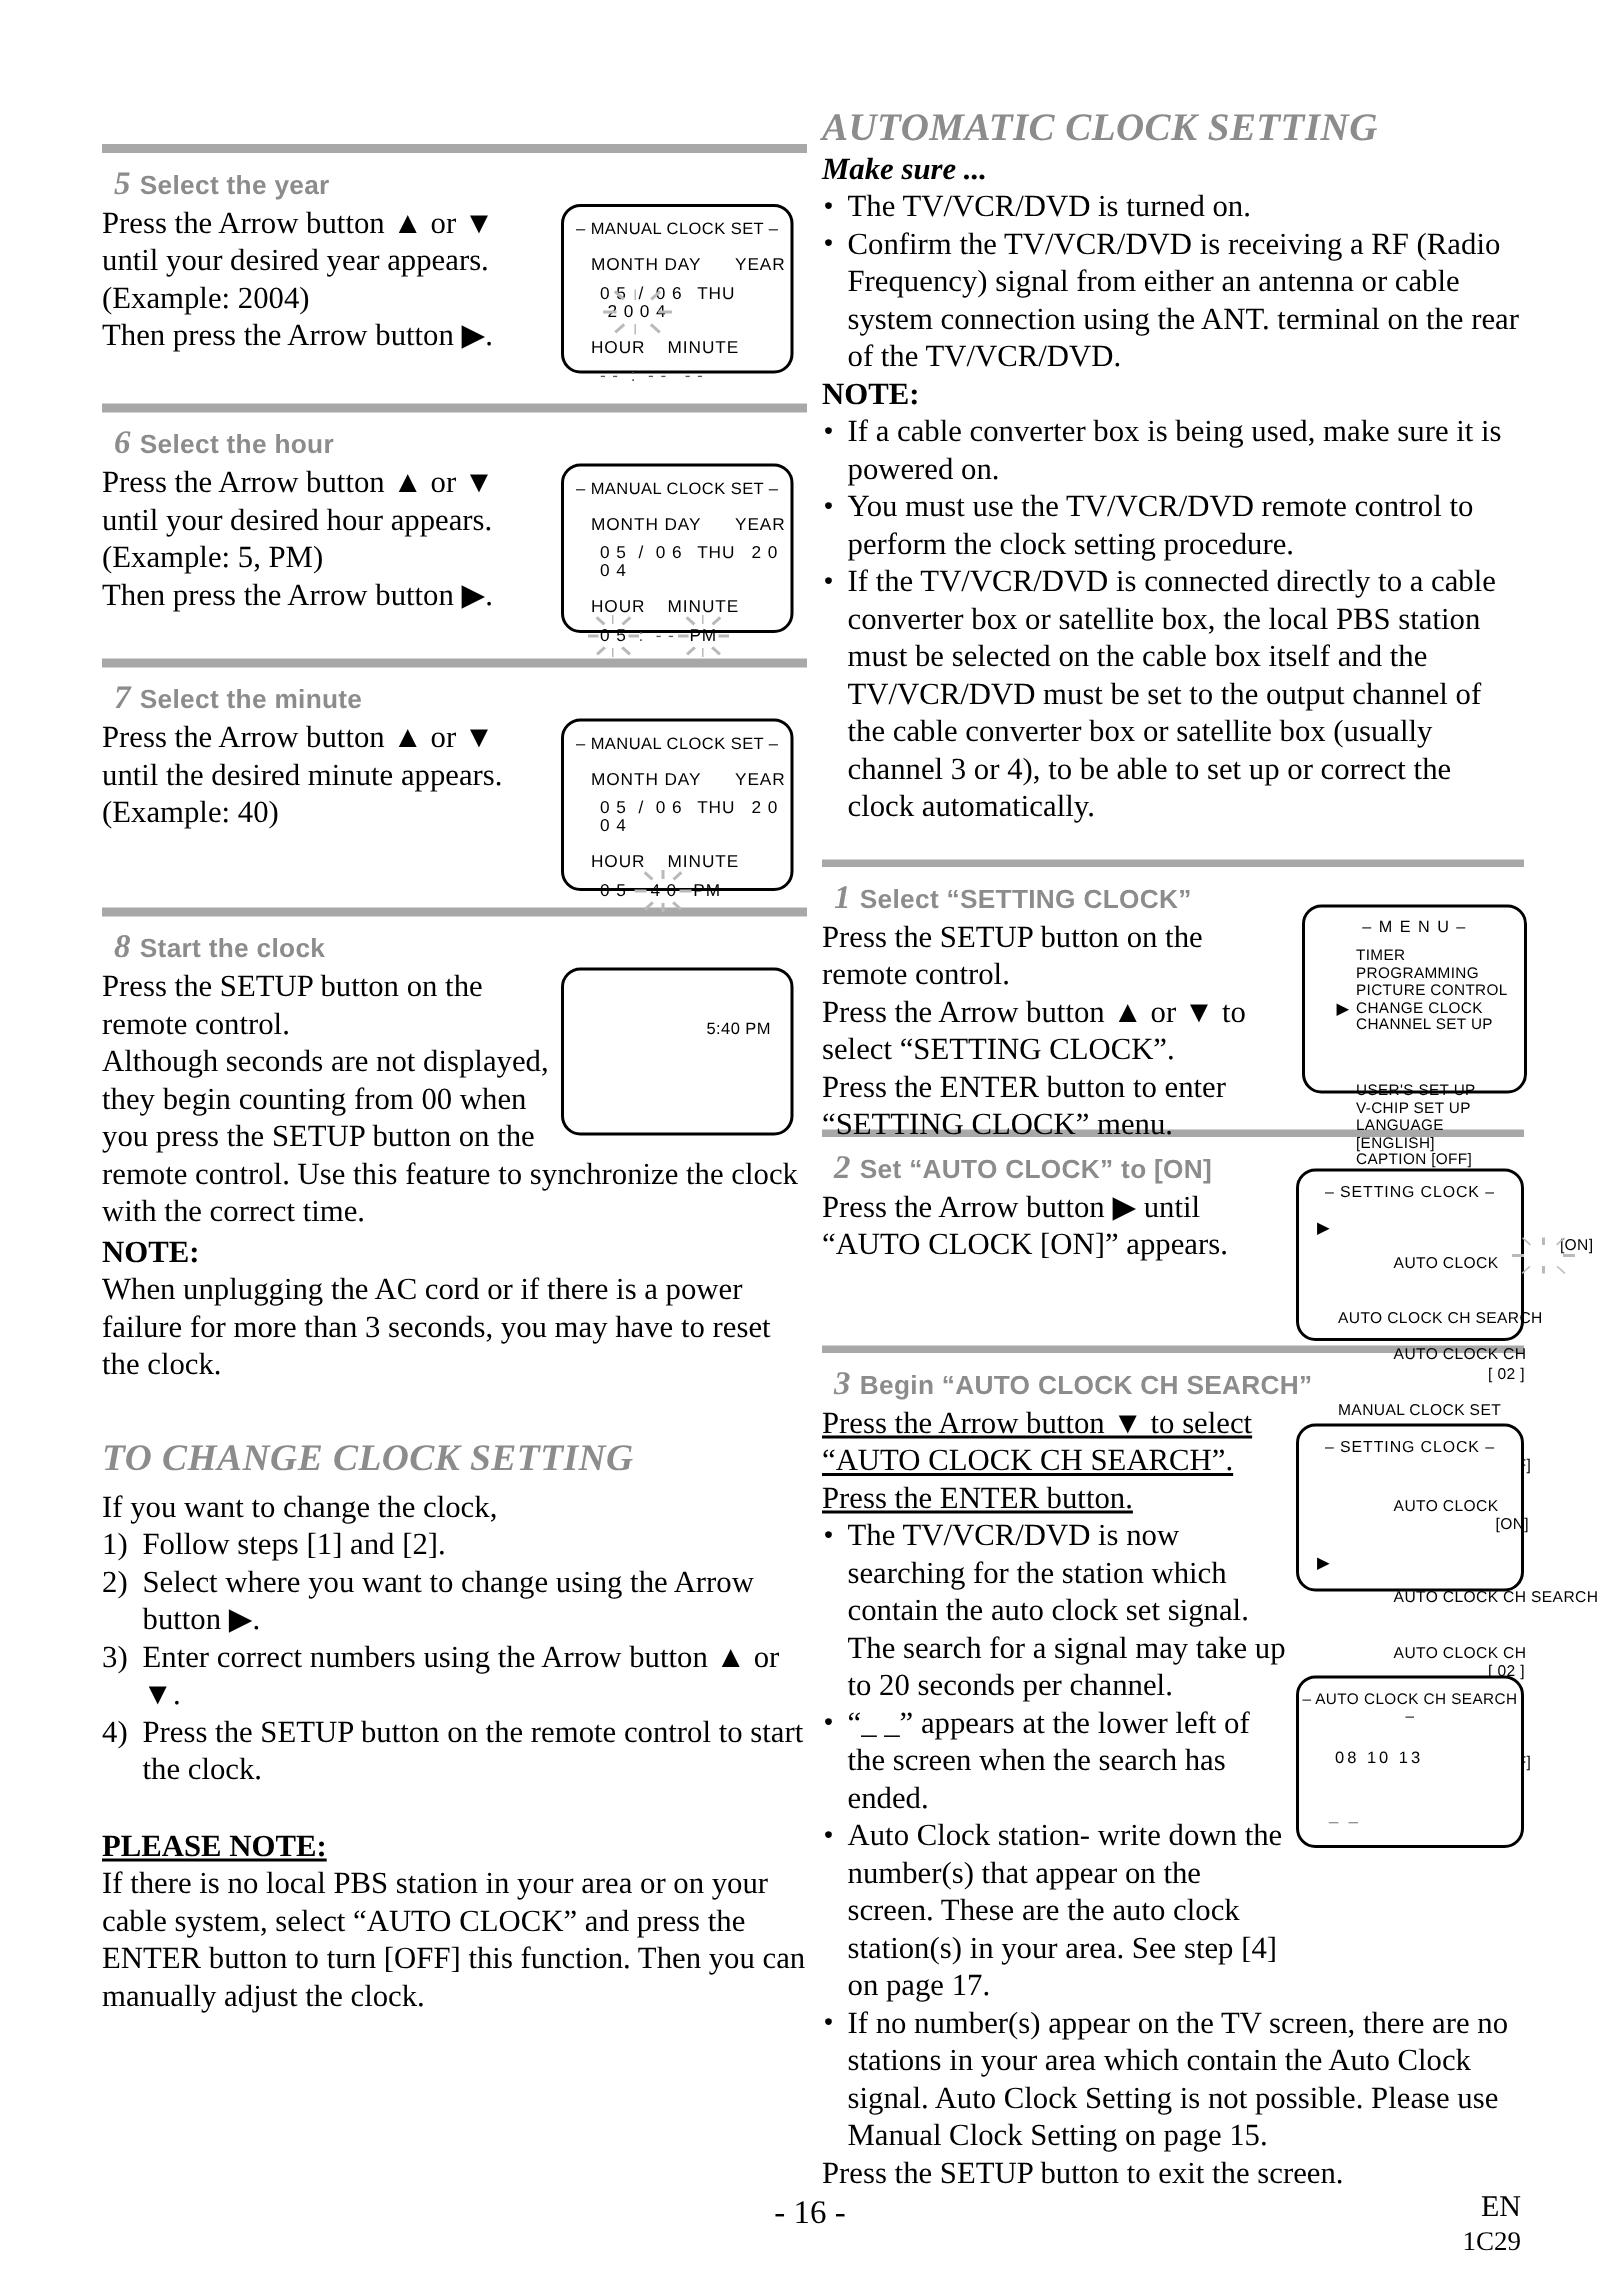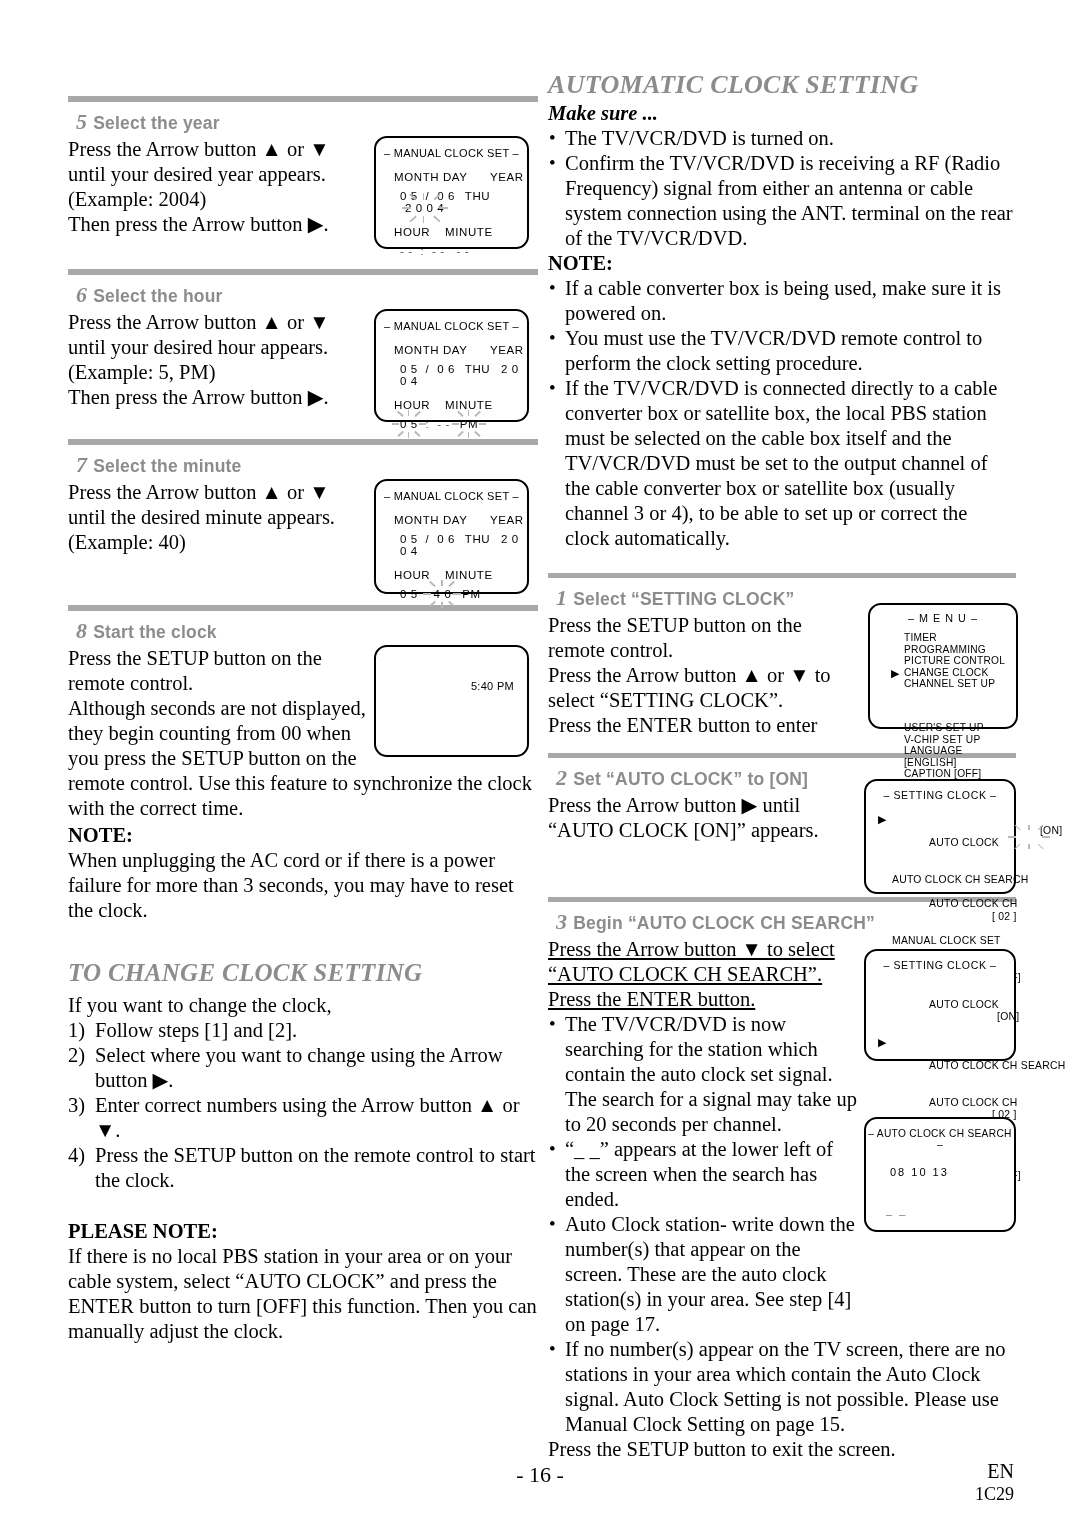--- a/index.html
+++ b/index.html
@@ -369,21 +369,21 @@
 
     <div style="margin-top:36px;">
       <h2 class="sec">TO CHANGE CLOCK SETTING</h2>
       <div class="body-text">If you want to change the clock,</div>
       <ol class="num">
         <li><span class="mk">1)</span><span>Follow steps [1] and [2].</span></li>
         <li><span class="mk">2)</span><span>Select where you want to change using the Arrow button ▶.</span></li>
         <li><span class="mk">3)</span><span>Enter correct numbers using the Arrow button ▲ or ▼.</span></li>
         <li><span class="mk">4)</span><span>Press the SETUP button on the remote control to start the clock.</span></li>
       </ol>
-      <div class="note-lbl" style="margin-top:26px;">PLEASE NOTE:</div>
+      <div class="note-lbl" style="margin-top:26px;text-decoration:underline;">PLEASE NOTE:</div>
       <div class="body-text">If there is no local PBS station in your area or on your cable system, select “AUTO CLOCK” and press the ENTER button to turn [OFF] this function. Then you can manually adjust the clock.</div>
     </div>
   </div>
 
   <div class="col-right">
 
     <h2 class="sec" style="font-size:26px;margin-bottom:2px;">AUTOMATIC CLOCK SETTING</h2>
     <div class="make-sure">Make sure ...</div>
     <ul class="bul">
       <li>The TV/VCR/DVD is turned on.</li>
@@ -400,20 +400,21 @@
     <div style="position:relative;height:168px;">
       <div class="step-head">
         <span class="num">1</span><span>Select “SETTING CLOCK”</span>
       </div>
       <div class="body-text" style="width:310px;">
         <p>Press the SETUP button on the</p>
         <p>remote control.</p>
         <p>Press the Arrow button ▲ or ▼ to</p>
         <p>select “SETTING CLOCK”.</p>
         <p>Press the ENTER button to enter</p>
+        <p>“SETTING CLOCK” menu.</p>
       </div>
       <div class="screen" style="position:absolute;left:320px;top:18px;width:150px;height:126px;">
         <div class="scr-title" style="font-size:10.8px;letter-spacing:1px;margin-top:7px;">– M E N U –</div>
         <div class="menu-list">
           <div style="position:relative;"><span>TIMER PROGRAMMING</span></div>
           <div style="position:relative;"><span>PICTURE CONTROL</span></div>
           <div style="position:relative;">
             <span class="cursor" style="left:-13px;top:1px;">▶</span>
             <span>CHANGE CLOCK</span>
           </div>

